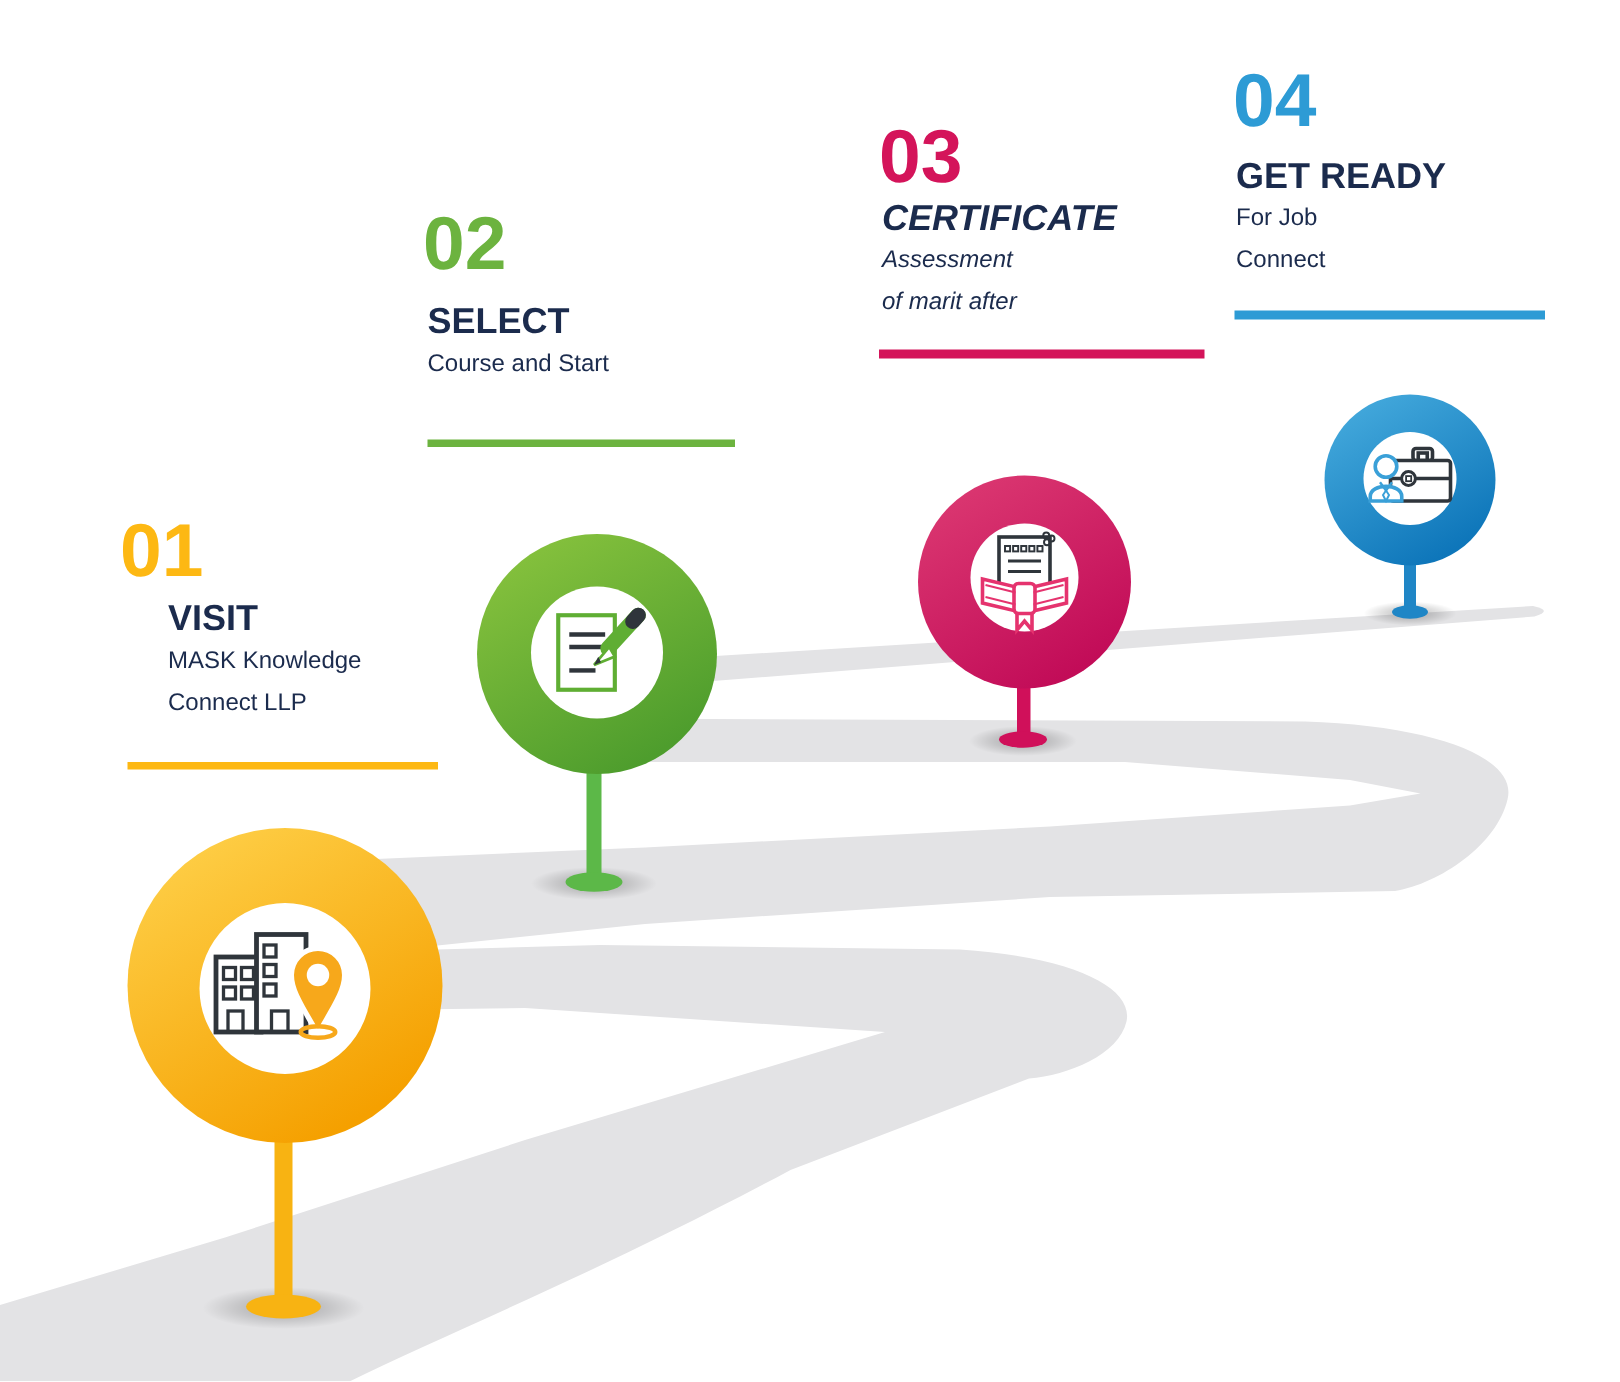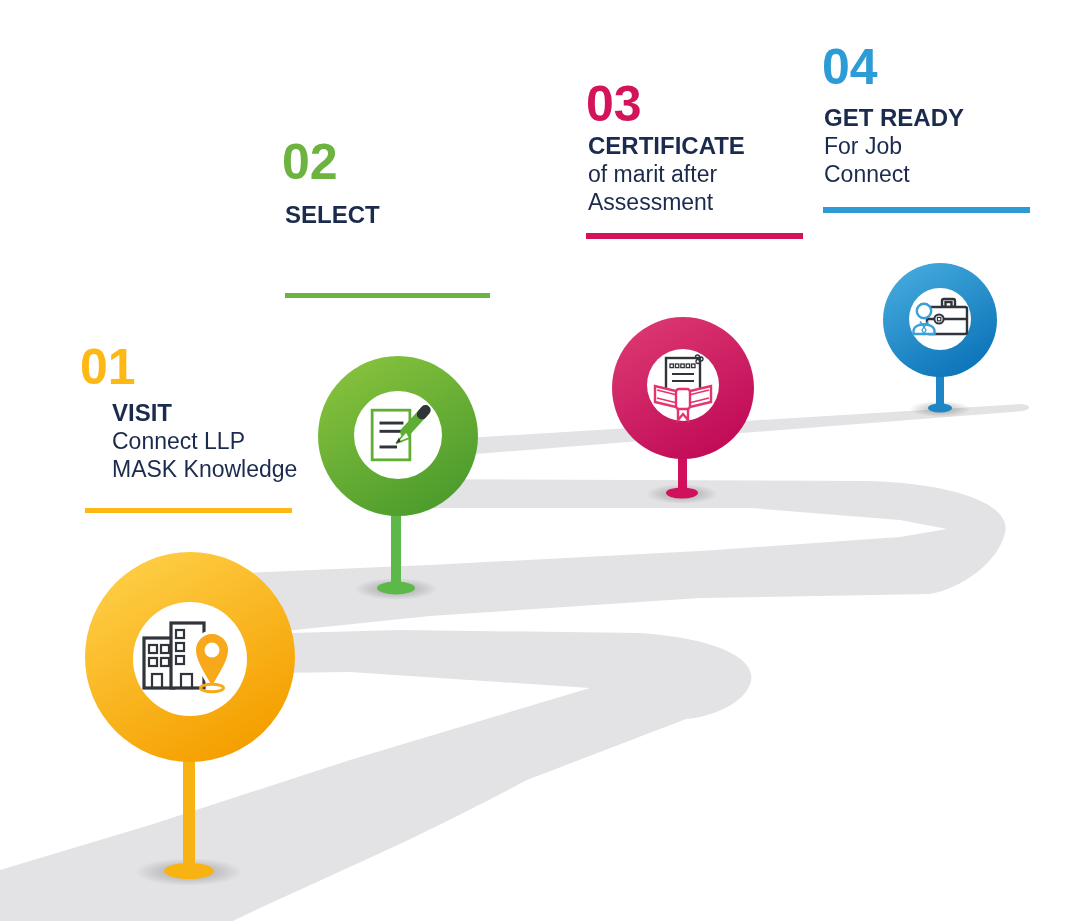--- a/index.html
+++ b/index.html
@@ -3,24 +3,24 @@
 <meta charset="utf-8">
 <style>
   html,body{margin:0;padding:0;background:#ffffff;}
   #canvas{
     position:relative;width:1080px;height:921px;overflow:hidden;background:#ffffff;
     font-family:"Liberation Sans", sans-serif;
   }
   #scene{position:absolute;left:0;top:0;width:1080px;height:921px;}
   .step{position:absolute;color:#1b2b4d;}
   .step .title{font-size:24px;font-weight:bold;line-height:28px;white-space:nowrap;}
-  .step .line{font-size:23px;line-height:28px;white-space:nowrap;}
+  .step .line{font-size:16px;line-height:28px;white-space:nowrap;}
   .s1{left:84px;top:399px;margin-left:28px;}
   .s2{left:285px;top:201px;}
-  .s3{left:588px;top:132px;}
+  .s3{left:588px;top:132px;font-style:italic;}
   .s4{left:824px;top:104px;}
   svg text.stepnum{font-family:"Liberation Sans", sans-serif;font-weight:bold;font-size:50px;}
 </style>
 </head>
 <body>
 
 <div id="canvas">
 
   <svg id="scene" viewBox="0 0 1080 921">
     <defs>
@@ -179,30 +179,31 @@
     <text class="stepnum" x="822" y="84" fill="#2d9bd5">04</text>
 
     <rect x="85" y="508" width="207" height="5" fill="#fdb813"></rect>
     <rect x="285" y="293" width="205" height="5" fill="#6cb33f"></rect>
     <rect x="586" y="233" width="217" height="6" fill="#d4145a"></rect>
     <rect x="823" y="207" width="207" height="6" fill="#2d9bd5"></rect>
   </svg>
 
   <div class="step s1">
     <div class="title">VISIT</div>
+    <div class="line">MASK Knowledge</div>
     <div class="line">Connect LLP</div>
-    <div class="line">MASK Knowledge</div>
   </div>
   <div class="step s2">
     <div class="title">SELECT</div>
+    <div class="line">Course and Start</div>
   </div>
   <div class="step s3">
     <div class="title">CERTIFICATE</div>
+    <div class="line">Assessment</div>
     <div class="line">of marit after</div>
-    <div class="line">Assessment</div>
   </div>
   <div class="step s4">
     <div class="title">GET READY</div>
     <div class="line">For Job</div>
     <div class="line">Connect</div>
   </div>
 
 </div>
 
 </body></html>

